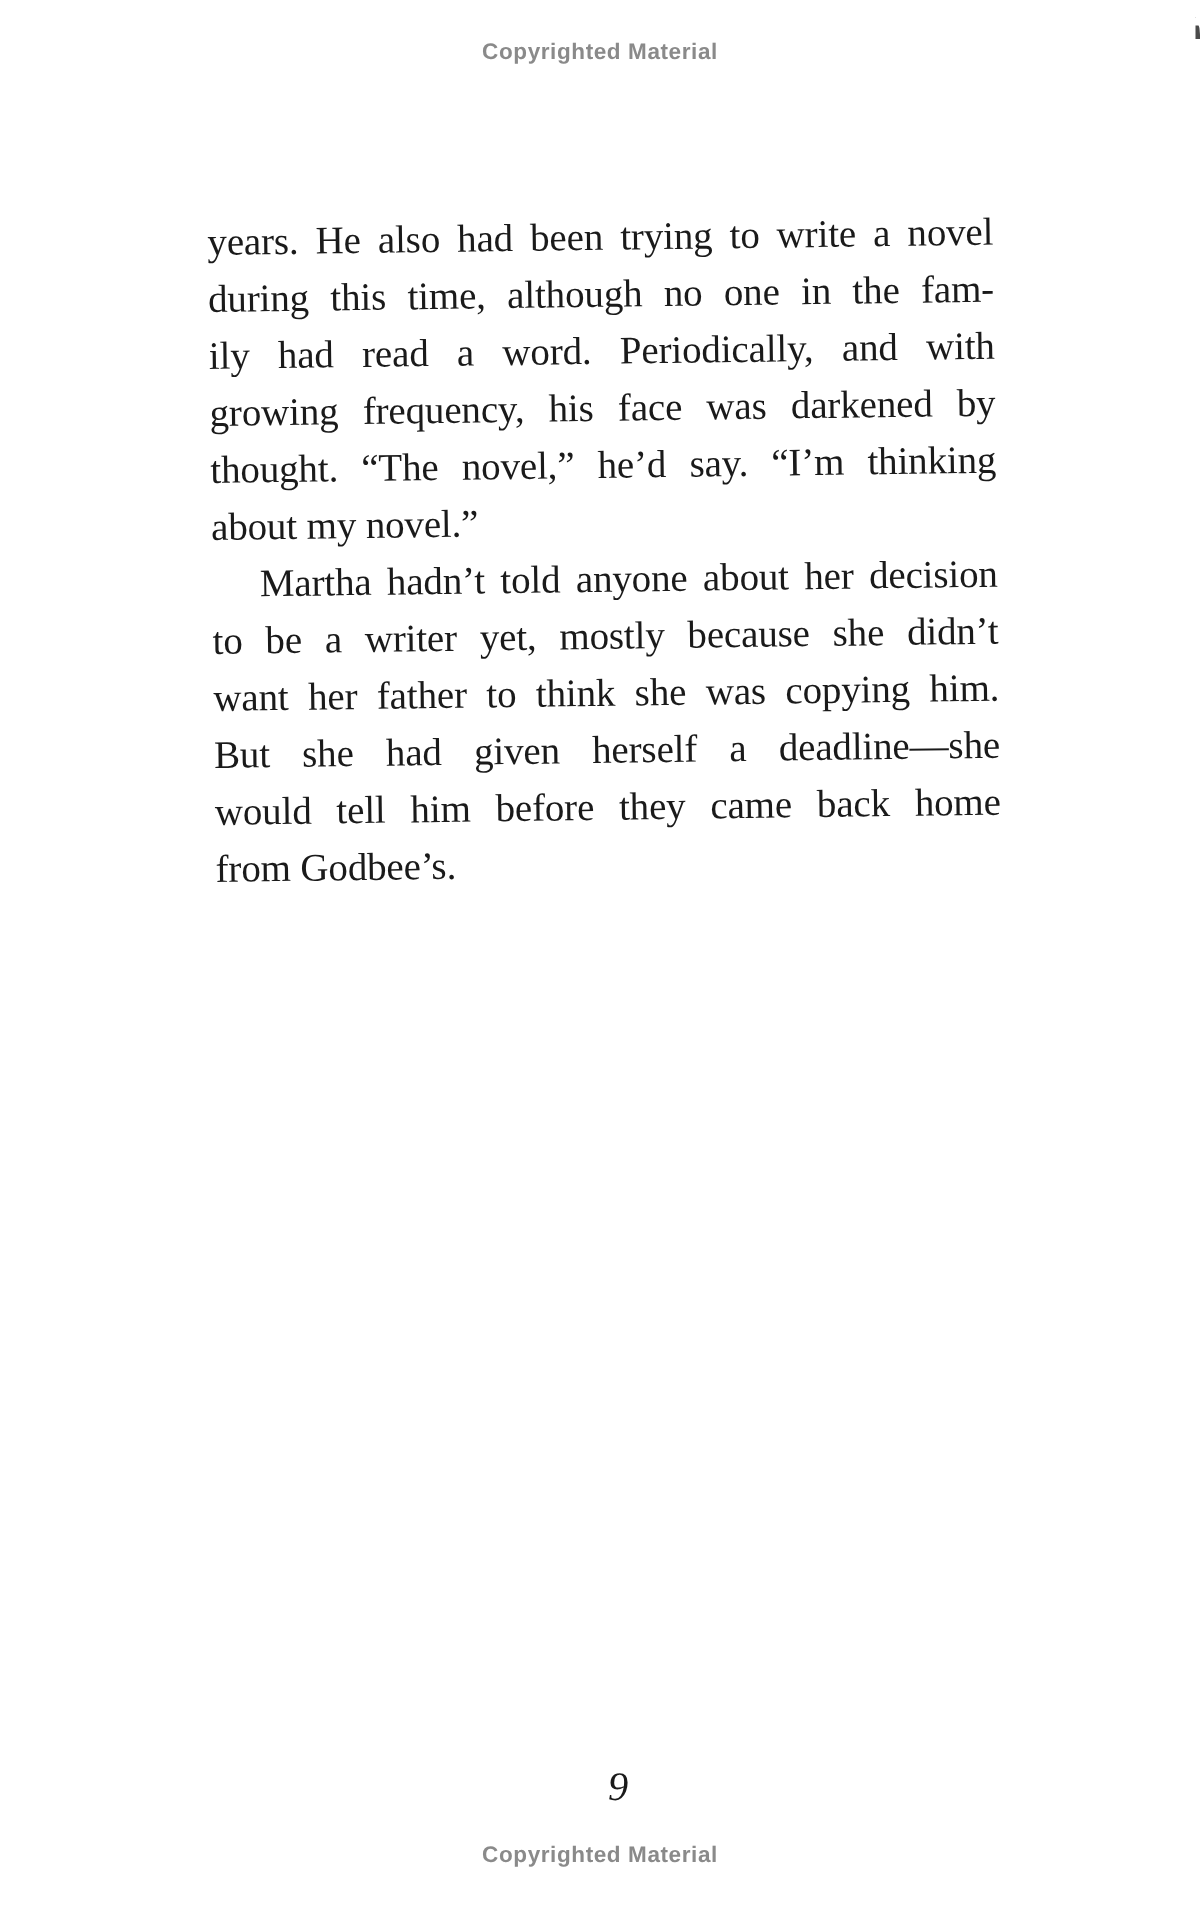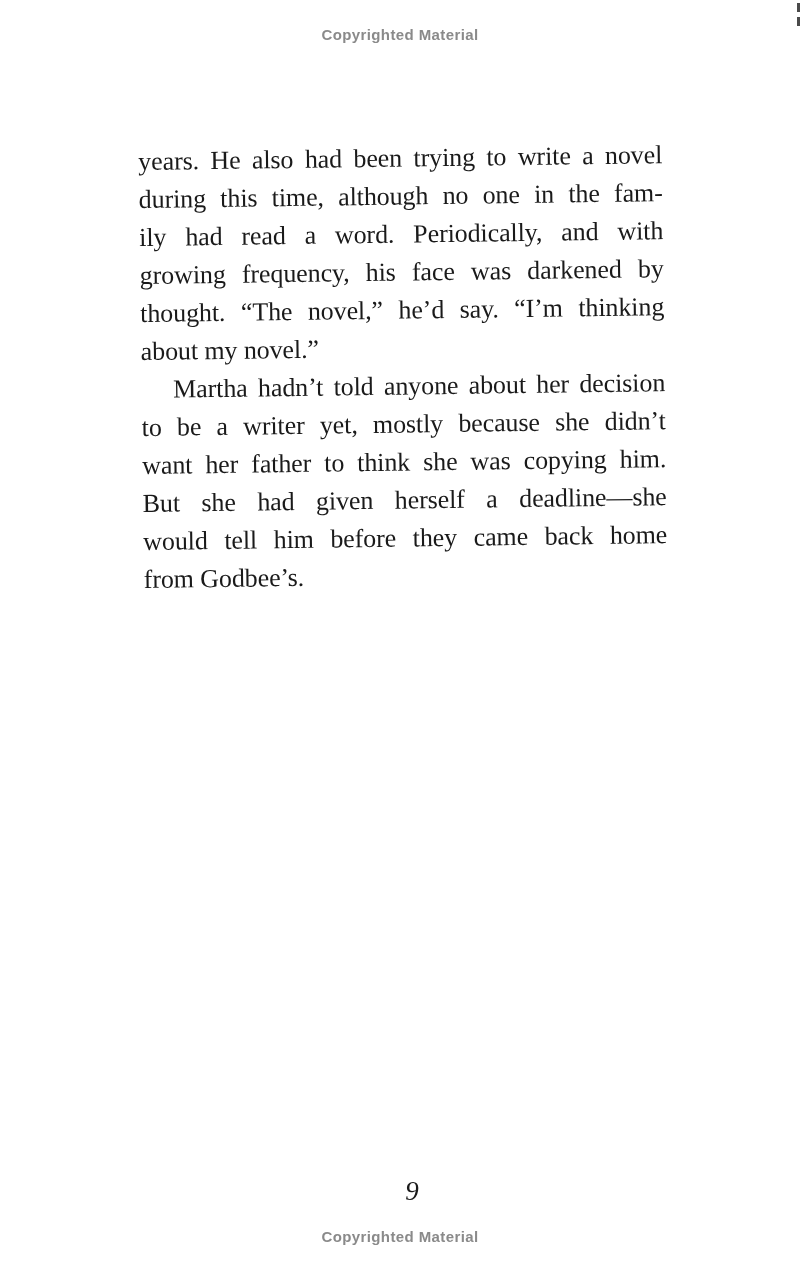--- a/index.html
+++ b/index.html
@@ -7,20 +7,21 @@
     padding: 0;
     background: #ffffff;
   }
   .page {
     position: relative;
     width: 800px;
     height: 1272px;
     background: #ffffff;
     overflow: hidden;
     font-family: "Liberation Serif", serif;
+    border-radius: 23px;
   }
   .notice {
     position: absolute;
     left: 0;
     width: 800px;
     text-align: center;
     font-family: "Liberation Sans", sans-serif;
     font-weight: bold;
     font-size: 15px;
     letter-spacing: 0.4px;

